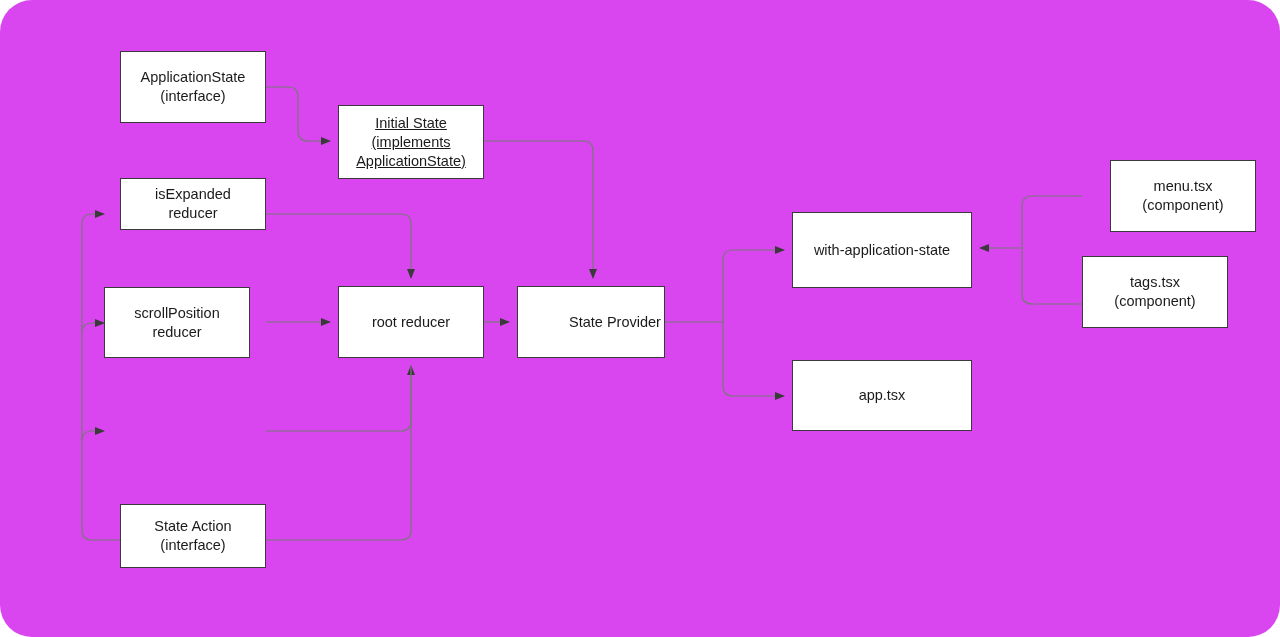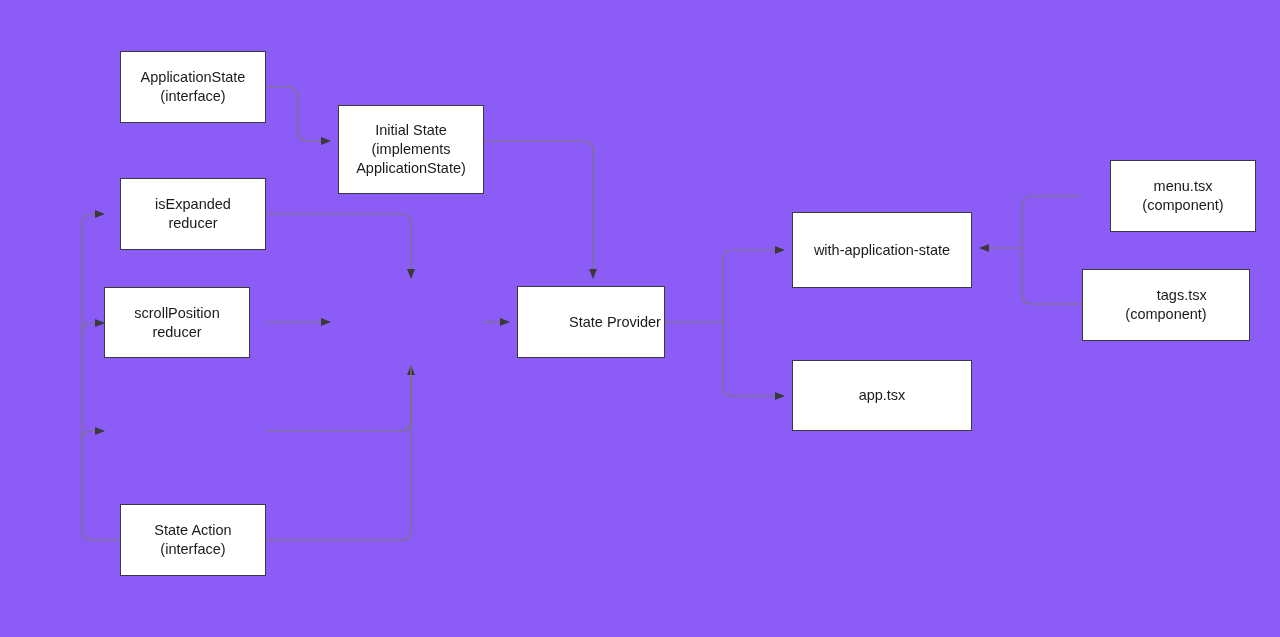--- a/index.html
+++ b/index.html
@@ -35,21 +35,21 @@
     color: #1a1a1a;
     font-size: 14.5px;
     line-height: 19px;
     white-space: pre-line;
     z-index: 2;
   }
 </style>
 </head>
 <body>
 
-<div id="canvas" style="background: #8b5cf6;">
+<div id="canvas" style="background: #d946ef; border-radius: 32px;">
 
   <svg id="edges" viewBox="0 0 1280 637" width="1280" height="637" xmlns="http://www.w3.org/2000/svg">
     <defs>
       <marker id="arrow" markerWidth="10" markerHeight="10" refX="9" refY="4" orient="auto" markerUnits="userSpaceOnUse">
         <path d="M0,0 L10,4 L0,8 z" fill="#3a3a3a"></path>
       </marker>
     </defs>
     <g fill="none" stroke="#787878" stroke-width="1.2" stroke-linecap="butt" stroke-linejoin="round">
 
       <path d="M266,87 L288,87 Q298,87 298,97 L298,131 Q298,141 308,141 L330,141" marker-end="url(#arrow)"></path>
@@ -75,30 +75,31 @@
       <path d="M723,322 L723,386 Q723,396 733,396 L784,396" marker-end="url(#arrow)"></path>
 
       <path d="M1082,196 L1032,196 Q1022,196 1022,206 L1022,248"></path>
       <path d="M1082,304 L1032,304 Q1022,304 1022,294 L1022,248"></path>
       <path d="M1022,248 L980,248" marker-end="url(#arrow)"></path>
     </g>
   </svg>
 
   <div class="node" style="left: 120px; top: 51px; width: 146px; height: 72px; border-color: rgb(58, 58, 58); color: rgb(26, 26, 26);">ApplicationState
 (interface)</div>
-  <div class="node" style="left: 338px; top: 105px; width: 146px; height: 89px; border-color: rgb(58, 58, 58); color: rgb(26, 26, 26);">Initial State
+  <div class="node" style="left: 338px; top: 105px; width: 146px; height: 74px; border-color: rgb(58, 58, 58); color: rgb(26, 26, 26); text-decoration: underline;">Initial State
 (implements
 ApplicationState)</div>
-  <div class="node" style="left: 120px; top: 178px; width: 146px; height: 72px; border-color: rgb(58, 58, 58); color: rgb(26, 26, 26);">isExpanded
+  <div class="node" style="left: 120px; top: 178px; width: 146px; height: 52px; border-color: rgb(58, 58, 58); color: rgb(26, 26, 26);">isExpanded
 reducer</div>
   <div class="node" style="left: 104px; top: 287px; width: 146px; height: 71px; border-color: rgb(58, 58, 58); color: rgb(26, 26, 26);">scrollPosition
 reducer</div>
-  <div class="node" style="left: 120px; top: 504px; width: 146px; height: 72px; border-color: rgb(58, 58, 58); color: rgb(26, 26, 26);">State Action
+  <div class="node" style="left: 120px; top: 504px; width: 146px; height: 64px; border-color: rgb(58, 58, 58); color: rgb(26, 26, 26);">State Action
 (interface)</div>
+  <div class="node" style="left: 338px; top: 286px; width: 146px; height: 72px; border-color: rgb(58, 58, 58); color: rgb(26, 26, 26);">root reducer</div>
   <div class="node" style="left: 517px; top: 286px; width: 148px; height: 72px; border-color: rgb(58, 58, 58); color: rgb(26, 26, 26); padding-left: 48px;">State Provider</div>
   <div class="node" style="left: 792px; top: 212px; width: 180px; height: 76px; border-color: rgb(58, 58, 58); color: rgb(26, 26, 26);">with-application-state</div>
   <div class="node" style="left: 792px; top: 360px; width: 180px; height: 71px; border-color: rgb(58, 58, 58); color: rgb(26, 26, 26);">app.tsx</div>
   <div class="node" style="left: 1082px; top: 160px; width: 146px; height: 72px; border-color: rgb(58, 58, 58); color: rgb(26, 26, 26); margin-left: 28px;">menu.tsx
 (component)</div>
-  <div class="node" style="left: 1082px; top: 269px; width: 168px; height: 72px; border-color: rgb(58, 58, 58); color: rgb(26, 26, 26); text-align: right;">tags.tsx
+  <div class="node" style="left: 1082px; top: 256px; width: 146px; height: 72px; border-color: rgb(58, 58, 58); color: rgb(26, 26, 26);">tags.tsx
 (component)</div>
 
 </div>
 
 </body></html>

